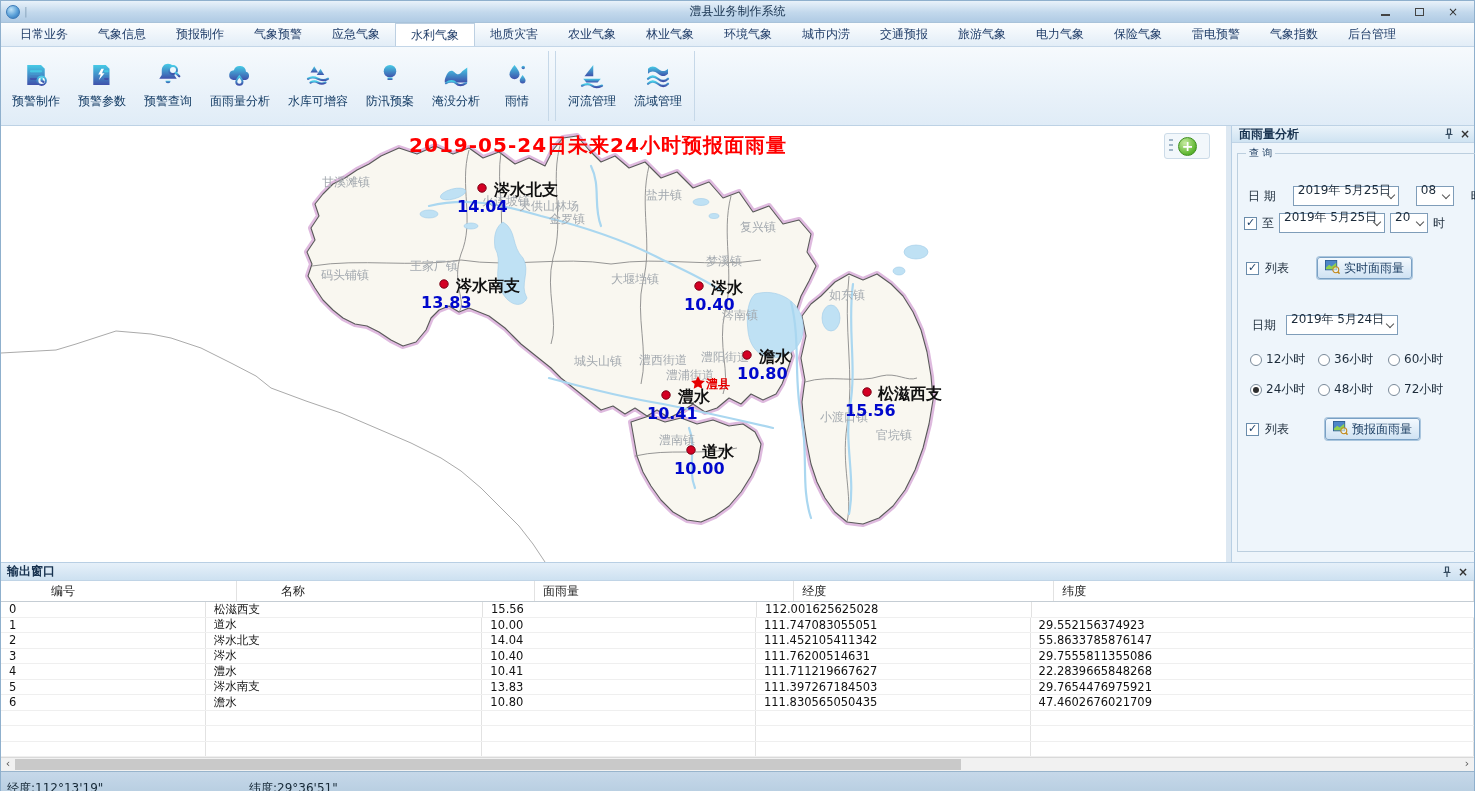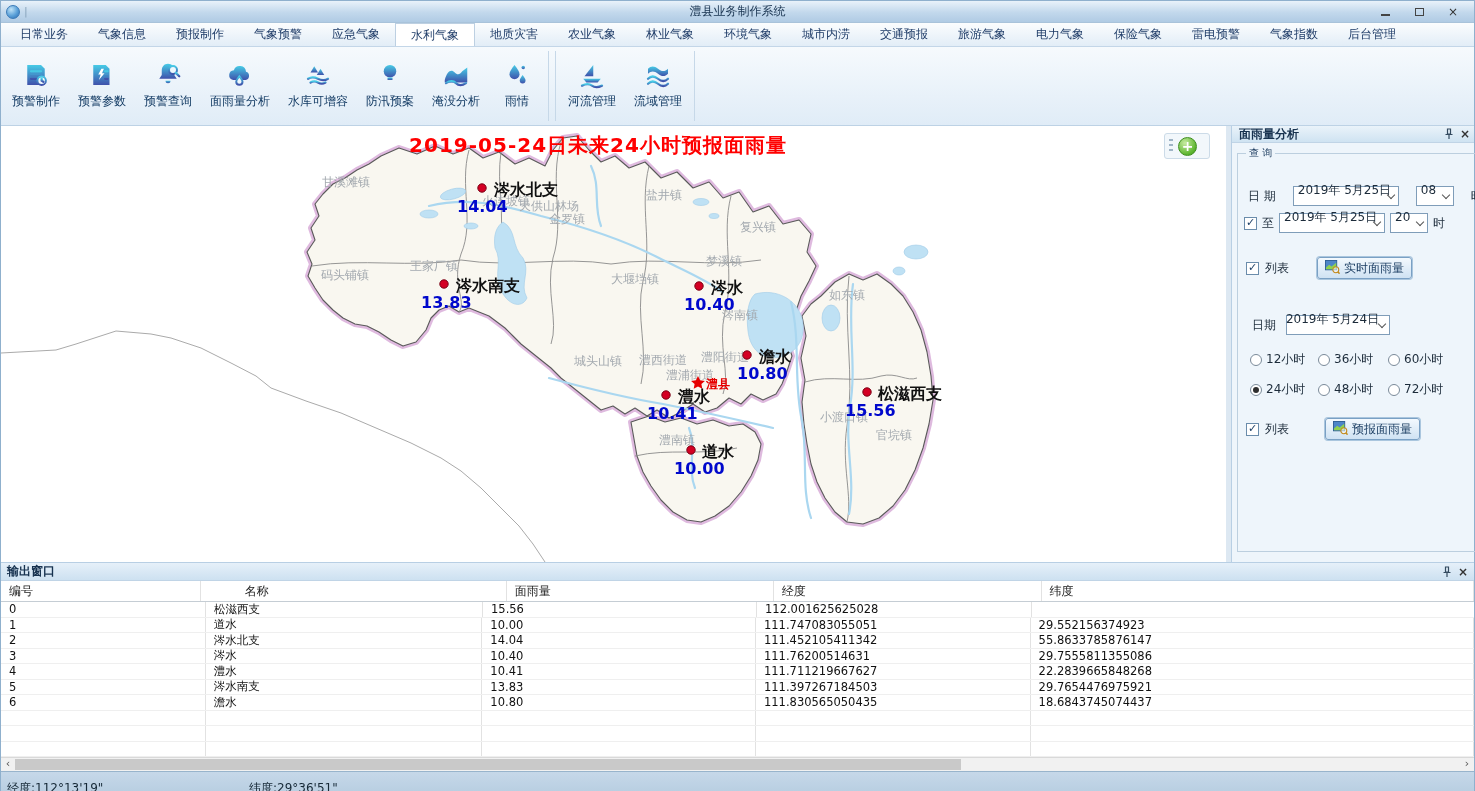--- a/index.html
+++ b/index.html
@@ -43,34 +43,34 @@
   .panel-header{height:17px;flex:0 0 17px;display:flex;align-items:center;background:linear-gradient(#eaf3fa,#cfe3f2);border-bottom:1px solid #c0d4e6;padding:0 4px 0 7px;font-weight:bold;color:#17324f;font-size:12px;}
   .ph-icons{margin-left:auto;display:flex;align-items:center;gap:6px;color:#333;}
   .ph-icons .x{font-size:12px;line-height:10px;cursor:default;}
   .panel-body{flex:1;padding:2px 0;}
   fieldset.groupbox{border:1px solid #bccfdf;margin:1px 5px;height:406px;padding:4px 6px;}
   fieldset.groupbox legend{font-size:10px;color:#1b3a5e;padding:0 3px;margin-left:2px;}
   .prow{display:flex;align-items:center;}
   .plabel{font-size:12px;color:#1c2b3a;white-space:nowrap;}
   .combo{position:relative;height:20px;border:1px solid #7f9db9;background:#fff;font-size:12px;display:flex;align-items:center;padding:0 15px 12px 4px;white-space:nowrap;}
   .combo .chev{position:absolute;right:4px;top:5px;width:6px;height:6px;border-right:1.4px solid #555;border-bottom:1.4px solid #555;transform:rotate(45deg);}
-  .w104{width:106px;} .w38{width:38px;} .w112{width:104px;justify-content:center;}
+  .w104{width:106px;} .w38{width:38px;} .w112{width:112px;}
   .cb{flex:0 0 13px;width:13px;height:13px;border:1px solid #6a8cab;background:#fff;position:relative;}
   .cb::after{content:"✓";position:absolute;left:1px;top:-2px;font-size:11px;font-weight:bold;color:#1d3f66;}
   .radio{width:12px;height:12px;border:1px solid #7a8a99;border-radius:50%;background:#fff;flex:0 0 12px;}
   .radio.sel::after{content:"";display:block;width:6px;height:6px;margin:2px;border-radius:50%;background:#2e2e2e;}
   .radio-grid{display:grid;grid-template-columns:68px 70px 72px;row-gap:13px;margin:16px 0 0 6px;}
   .radio-cell{display:flex;align-items:center;gap:4px;font-size:12px;}
   .pbtn{height:22px;display:inline-flex;align-items:center;gap:4px;padding:0 7px;background:linear-gradient(#f3f9fe,#cfe2f3);border:1px solid #7aa0c4;border-radius:3px;font-size:12px;color:#16395f;box-shadow:0 0 0 1px #aac6de;cursor:default;white-space:nowrap;}
 
   
   .output{flex:0 0 200px;display:flex;flex-direction:column;border-top:1px solid #b8cfe4;}
   .output-header{height:18px;flex:0 0 18px;display:flex;align-items:center;background:linear-gradient(#e6f0f9,#cde1f1);border-bottom:1px solid #c0d4e6;padding:0 6px;font-weight:bold;font-size:12px;color:#17324f;}
   .tablewrap{flex:1;background:#fff;overflow:hidden;}
-  .thead{display:flex;height:21px;border-bottom:1px solid #c5cdd4;align-items:center;background:#fff;}
+  .thead{display:flex;height:21px;border-bottom:1px solid #c5cdd4;align-items:center;background:#fff;padding-left:42px;}
   .thead .cell{font-size:12px;color:#222;}
   .cell{padding-left:8px;white-space:nowrap;overflow:hidden;border-right:1px solid #e2e2e2;height:100%;display:flex;align-items:center;}
   .trow{display:flex;height:15.5px;border-bottom:1px solid #efefef;font-size:11.5px;color:#111;}
   .hscroll{height:14px;flex:0 0 14px;background:#f1f1f1;border-top:1px solid #d9d9d9;position:relative;}
   .hs-arrow{position:absolute;top:0;width:14px;height:13px;color:#555;font-size:11px;line-height:12px;text-align:center;}
   .hs-thumb{position:absolute;left:14px;top:1px;width:946px;height:11px;background:#c9c9c9;}
 
   
   .statusbar{height:30px;flex:0 0 30px;background:linear-gradient(#c6d8e9,#b2cade);border-top:1px solid #98b4cc;position:relative;font-size:12px;color:#152836;}
   .statusbar span{position:absolute;top:8px;}
@@ -539,21 +539,21 @@
             <div class="cell" style="width: 277px;">涔水南支</div>
             <div class="cell" style="width: 274px;">13.83</div>
             <div class="cell" style="width: 275px;">111.397267184503</div>
             <div class="cell" style="width: 444px;">29.7654476975921</div>
           </div>
           <div class="trow">
             <div class="cell" style="width: 205px;">6</div>
             <div class="cell" style="width: 277px;">澹水</div>
             <div class="cell" style="width: 274px;">10.80</div>
             <div class="cell" style="width: 275px;">111.830565050435</div>
-            <div class="cell" style="width: 444px;">18.6843745074437</div>
+            <div class="cell" style="width: 444px;">47.4602676021709</div>
           </div>
           <div class="trow">
             <div class="cell" style="width: 205px;"></div>
             <div class="cell" style="width: 277px;"></div>
             <div class="cell" style="width: 274px;"></div>
             <div class="cell" style="width: 275px;"></div>
             <div class="cell" style="width: 444px;"></div>
           </div>
           <div class="trow">
             <div class="cell" style="width: 205px;"></div>

